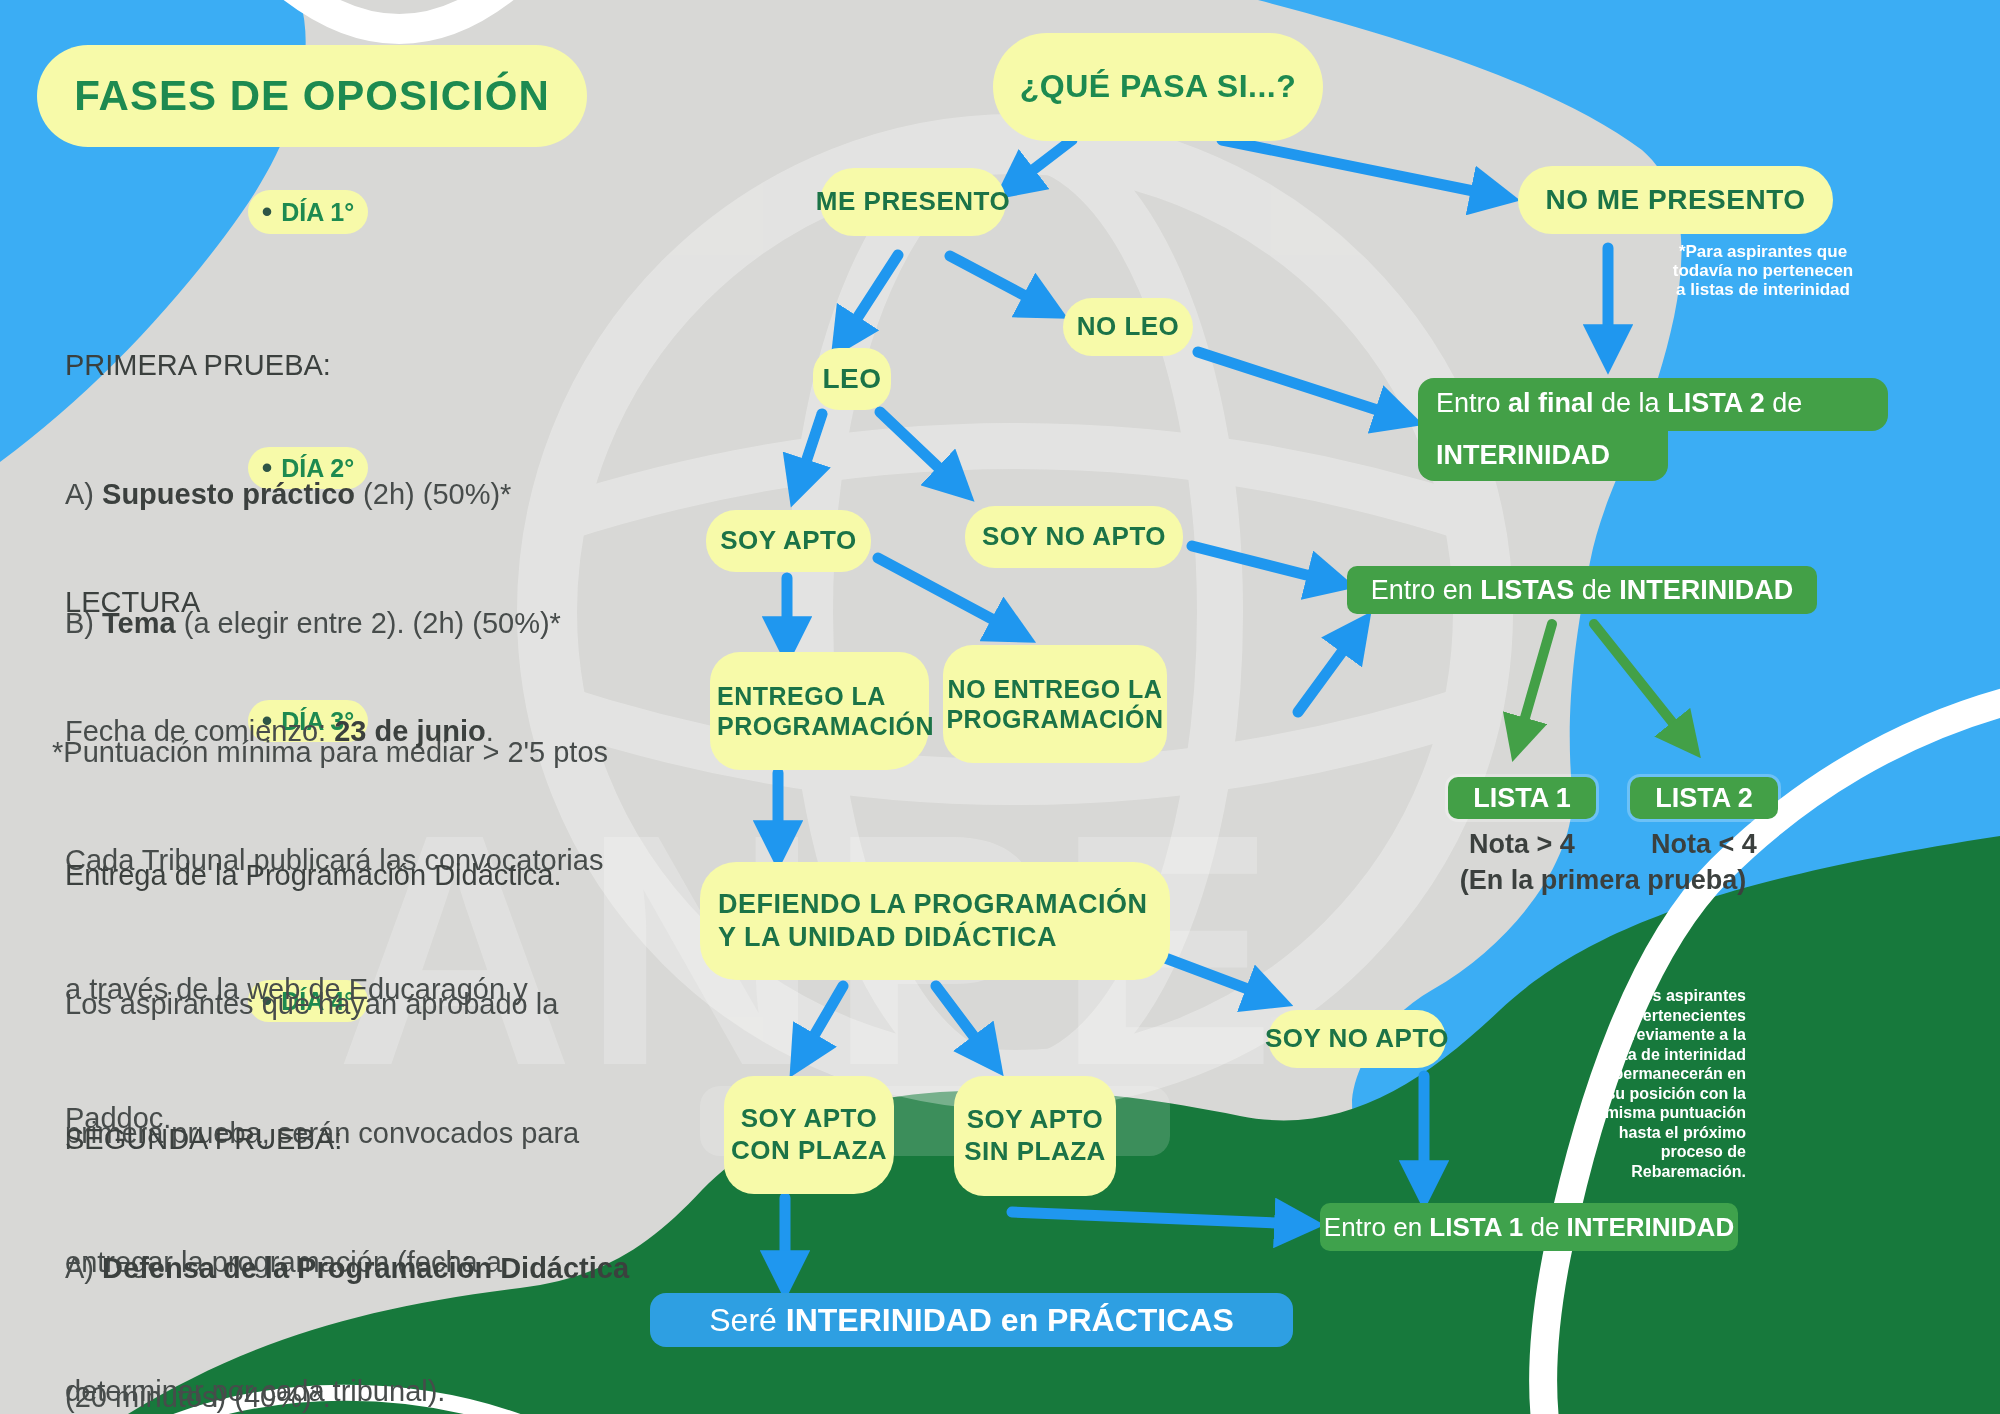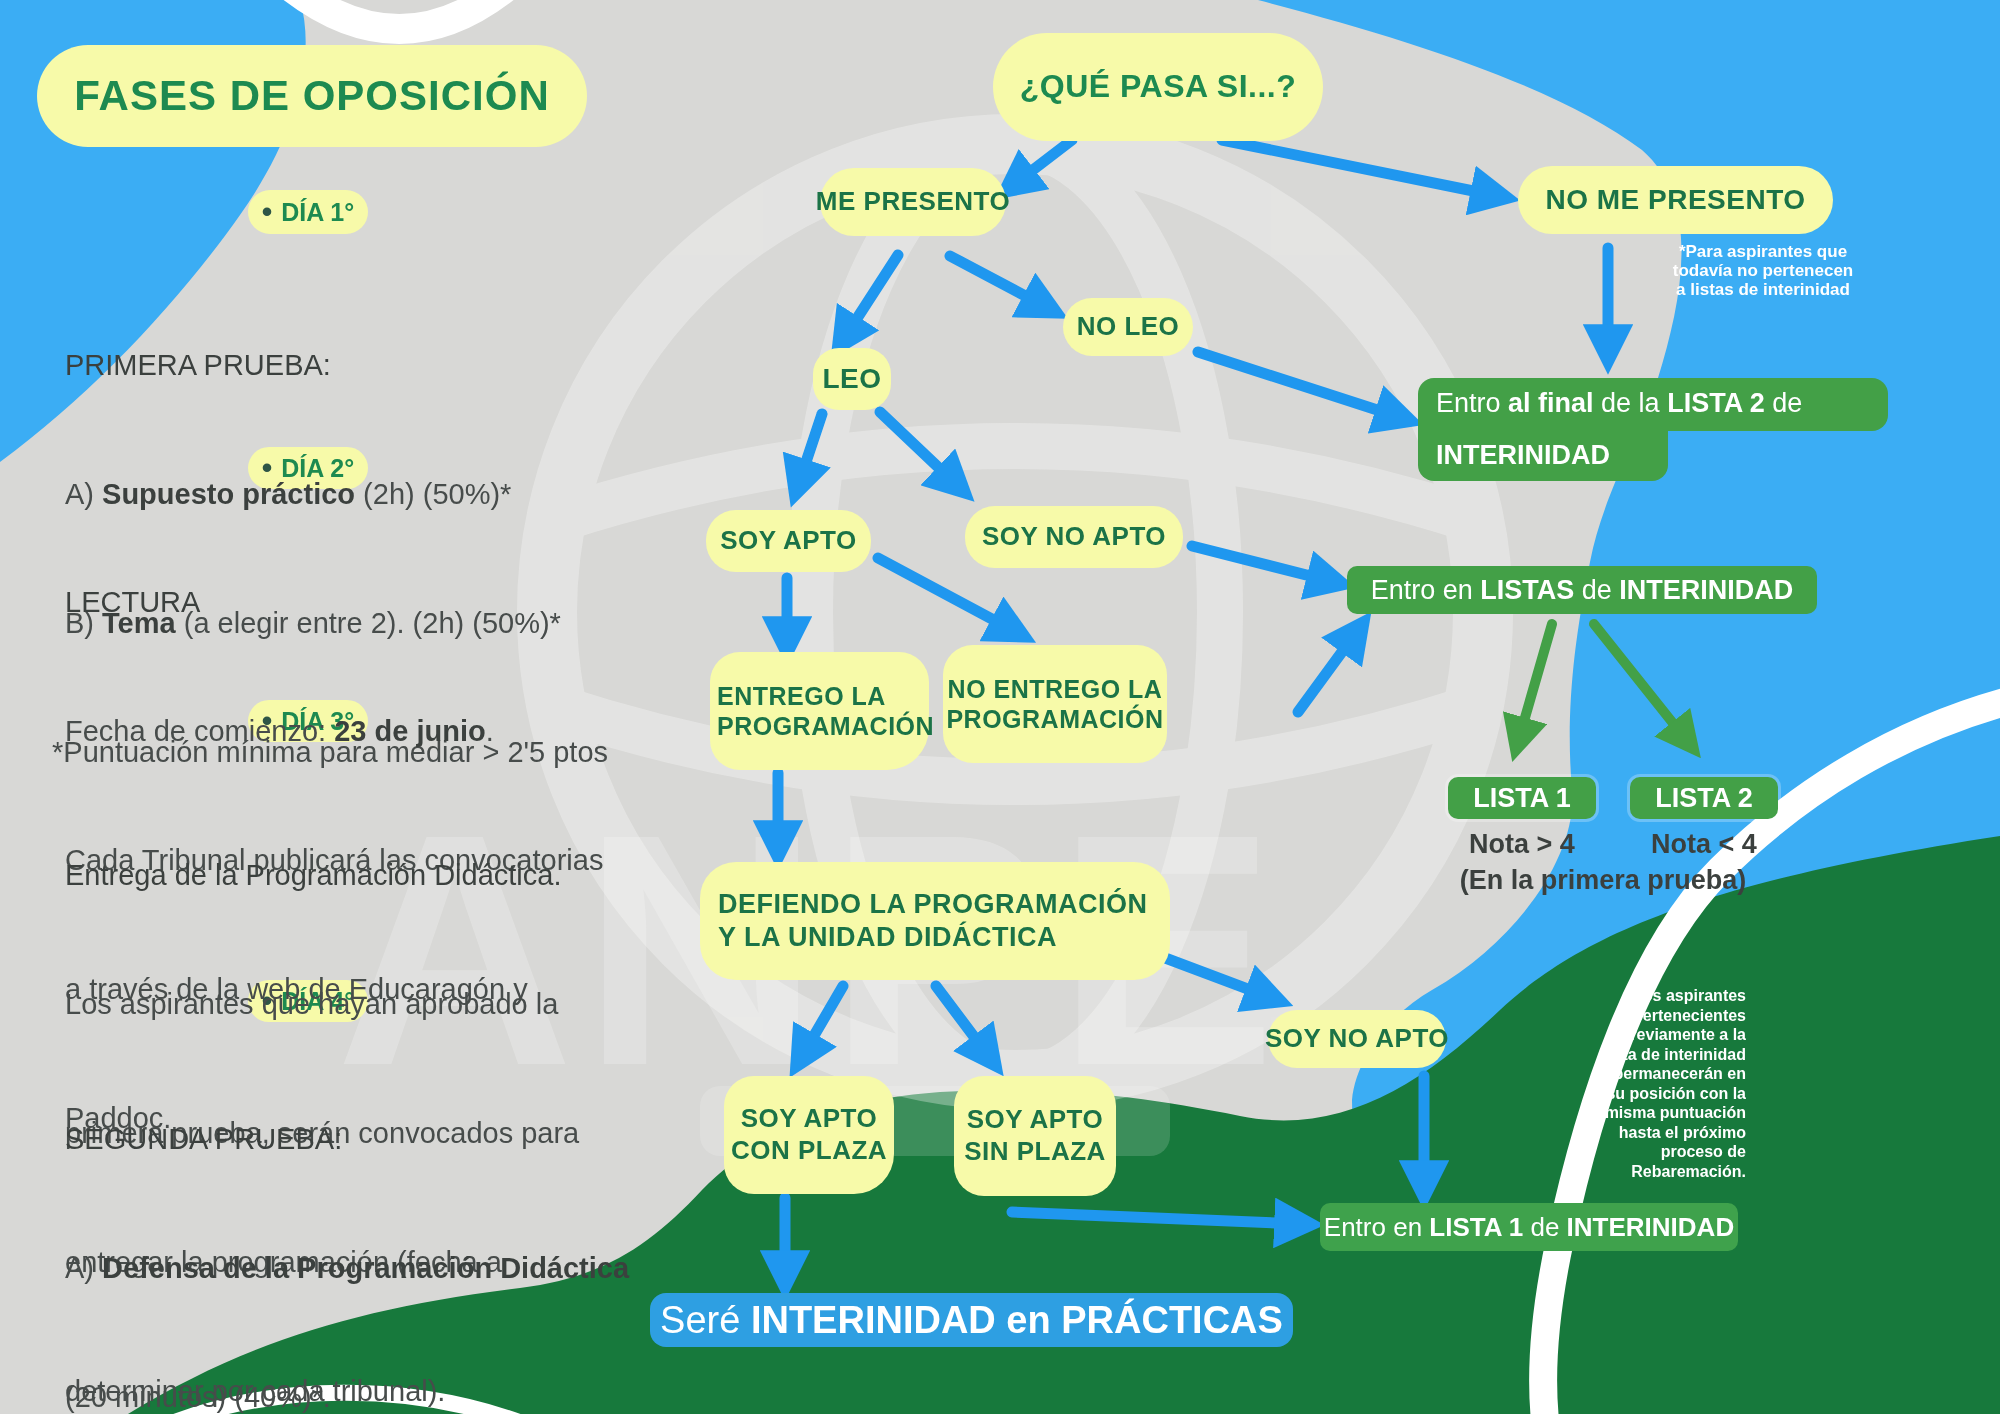--- a/index.html
+++ b/index.html
@@ -240,21 +240,21 @@
   </div>
 
   <div class="pill" style="left:1268px;top:1010px;width:178px;height:58px;border-radius:29px;font-size:26px">
     <div class="l">SOY NO APTO</div>
   </div>
 
   <div class="gbox" style="left:1320px;top:1203px;width:418px;height:48px;border-radius:10px;font-size:26px;background:var(--box-green-light,#3fa24c)">
     <span>Entro en </span><b>LISTA 1</b><span> de </span><b>INTERINIDAD</b>
   </div>
 
-  <div class="gbox" style="left:650px;top:1293px;width:643px;height:54px;border-radius:16px;font-size:38px;background:var(--func-blue,#2e9fe2)">
+  <div class="gbox" style="left:650px;top:1293px;width:643px;height:54px;border-radius:16px;font-size:32px;background:var(--func-blue,#2e9fe2)">
     <span>Seré </span><b>INTERINIDAD en PRÁCTICAS</b>
   </div>
 
   <div class="whitenote" style="left:1598px;top:986px;width:148px;font-size:16px;line-height:19.5px;text-align:right">
     <div>*Los aspirantes</div>
     <div>pertenecientes</div>
     <div>previamente a la</div>
     <div>lista de interinidad</div>
     <div>permanecerán en</div>
     <div>su posición con la</div>

